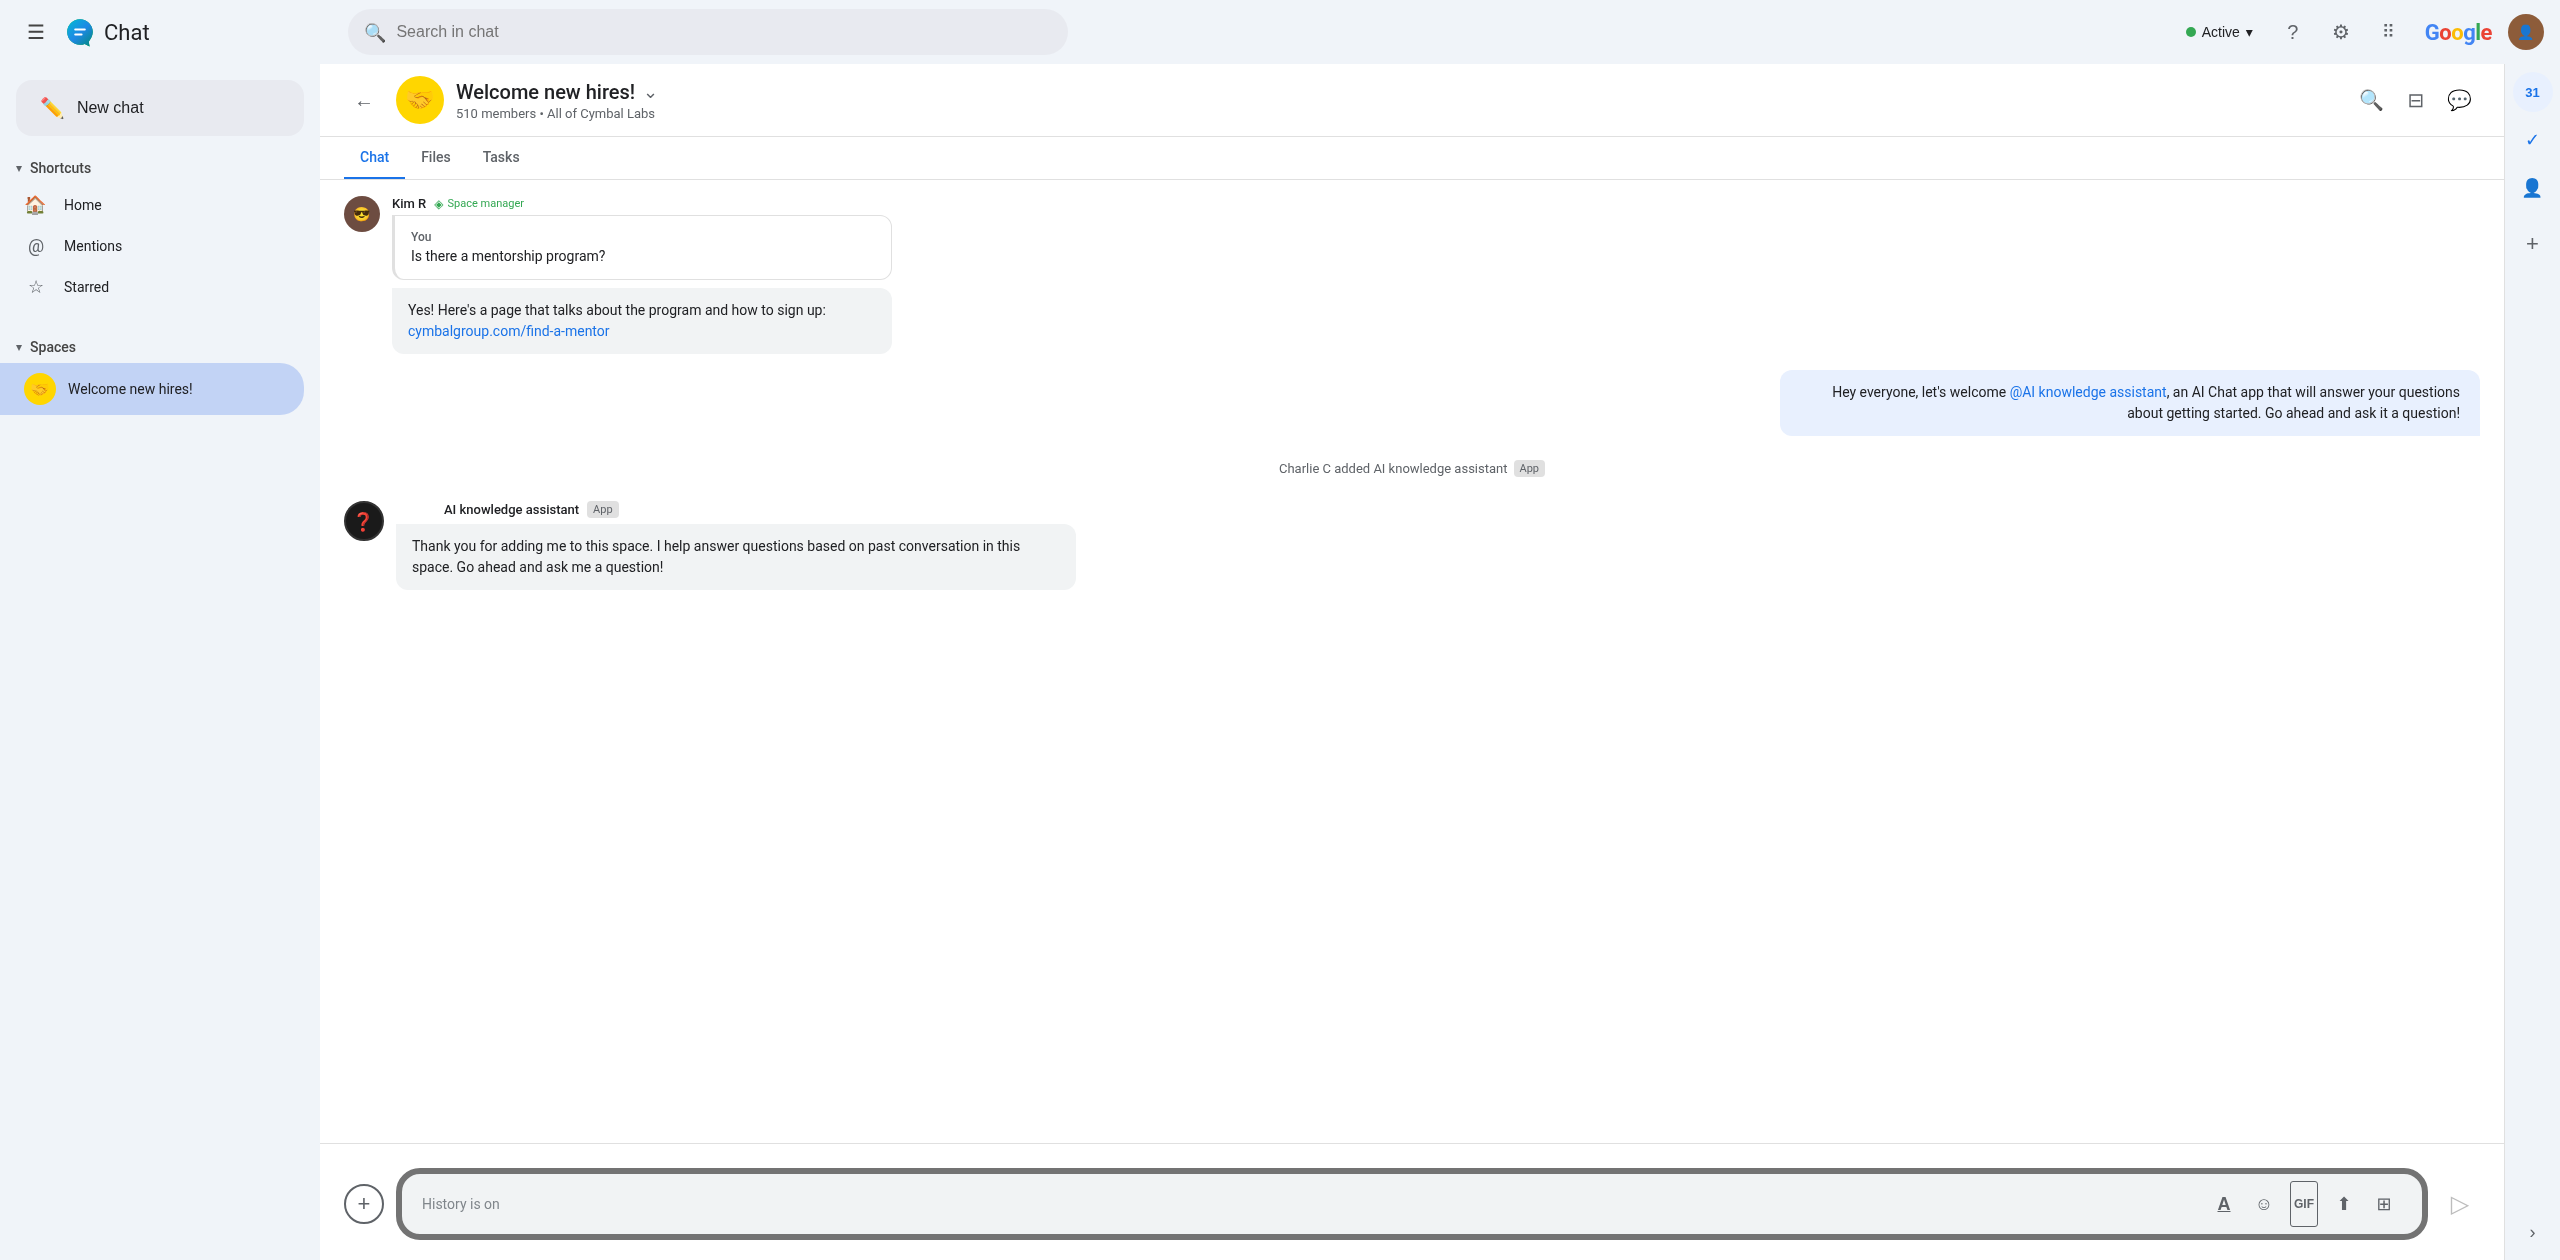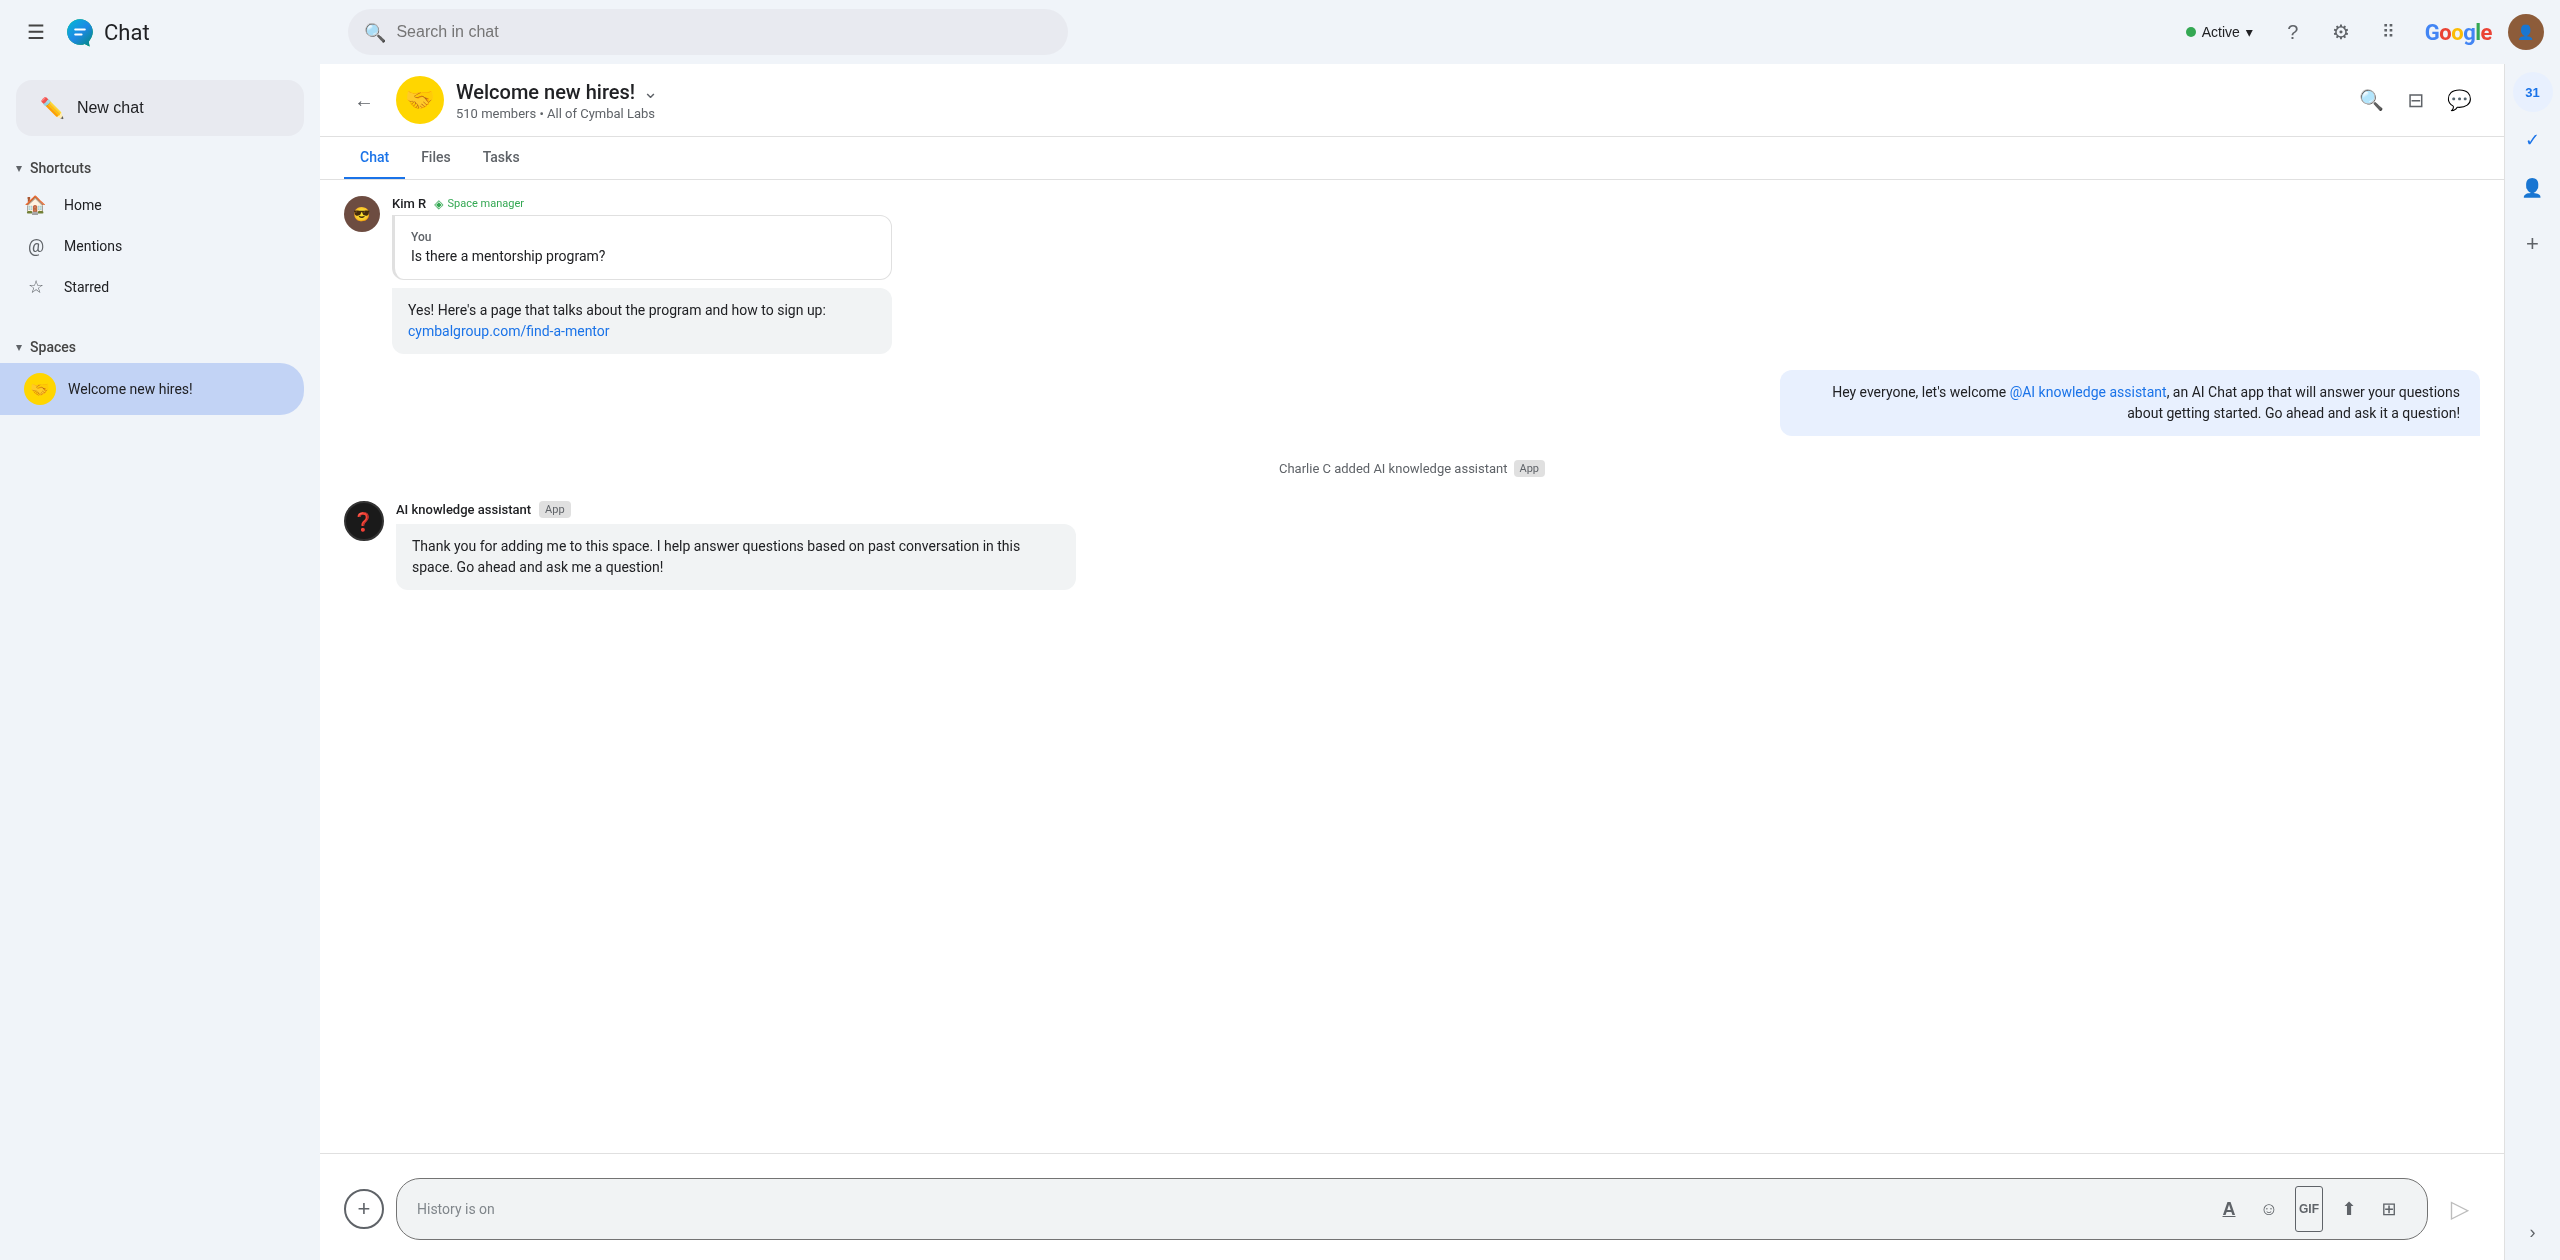--- a/index.html
+++ b/index.html
@@ -112,35 +112,35 @@
     .ai-avatar { width: 40px; height: 40px; border-radius: 50%; background: #1a1a1a; display: flex; align-items: center; justify-content: center; color: white; font-size: 18px; flex-shrink: 0; border: 2px solid #333; }
 
     
     .divider { height: 1px; background: #e0e0e0; margin: 8px 0; }
 
     
     .input-area { padding: 16px 24px 20px; flex-shrink: 0; display: flex; align-items: center; gap: 12px; }
     .add-btn { width: 40px; height: 40px; border-radius: 50%; border: 2px solid #5f6368; background: transparent; cursor: pointer; display: flex; align-items: center; justify-content: center; color: #5f6368; font-size: 22px; flex-shrink: 0; }
     .input-box {
       flex: 1; background: #f1f3f4; border-radius: 24px; padding: 12px 20px;
-      display: flex; align-items: center; gap: 8px; border: 1px solid #737373;
+      display: flex; align-items: center; gap: 8px; border: 6px solid #737373;
     }
     .input-placeholder { flex: 1; color: #80868b; font-size: 14px; }
     .input-icons { display: flex; align-items: center; gap: 4px; }
     .input-icon-btn { width: 36px; height: 36px; border-radius: 50%; border: none; background: transparent; cursor: pointer; display: flex; align-items: center; justify-content: center; color: #5f6368; font-size: 18px; }
     .send-btn { width: 40px; height: 40px; border-radius: 50%; border: none; background: transparent; cursor: pointer; display: flex; align-items: center; justify-content: center; color: #bdbdbd; font-size: 24px; flex-shrink: 0; }
 
     
     .right-panel { width: 56px; background: #f0f4f9; display: flex; flex-direction: column; align-items: center; padding: 8px 0; gap: 8px; border-left: 1px solid #e0e0e0; }
     .right-icon-btn { width: 40px; height: 40px; border-radius: 50%; border: none; background: transparent; cursor: pointer; display: flex; align-items: center; justify-content: center; font-size: 20px; }
     .right-icon-calendar { color: #1a73e8; background: #e8f0fe; }
     .expand-btn { margin-top: auto; width: 40px; height: 40px; border-radius: 50%; border: none; background: transparent; cursor: pointer; display: flex; align-items: center; justify-content: center; color: #5f6368; font-size: 18px; }
     .add-btn-right { color: #5f6368; }
 
-    .ai-msg-header { display: flex; align-items: center; gap: 8px; margin-bottom: 6px; }
+    .ai-msg-header { display: flex; align-items: center; gap: 8px; margin-bottom: 6px; margin-left: 48px; }
     .ai-msg-name { font-size: 13px; font-weight: 500; color: #202124; }
   </style>
 </head>
 <body>
 
 <div class="topbar">
   <div class="topbar-left">
     <button class="hamburger-btn">
       <span>☰</span>
     </button>

